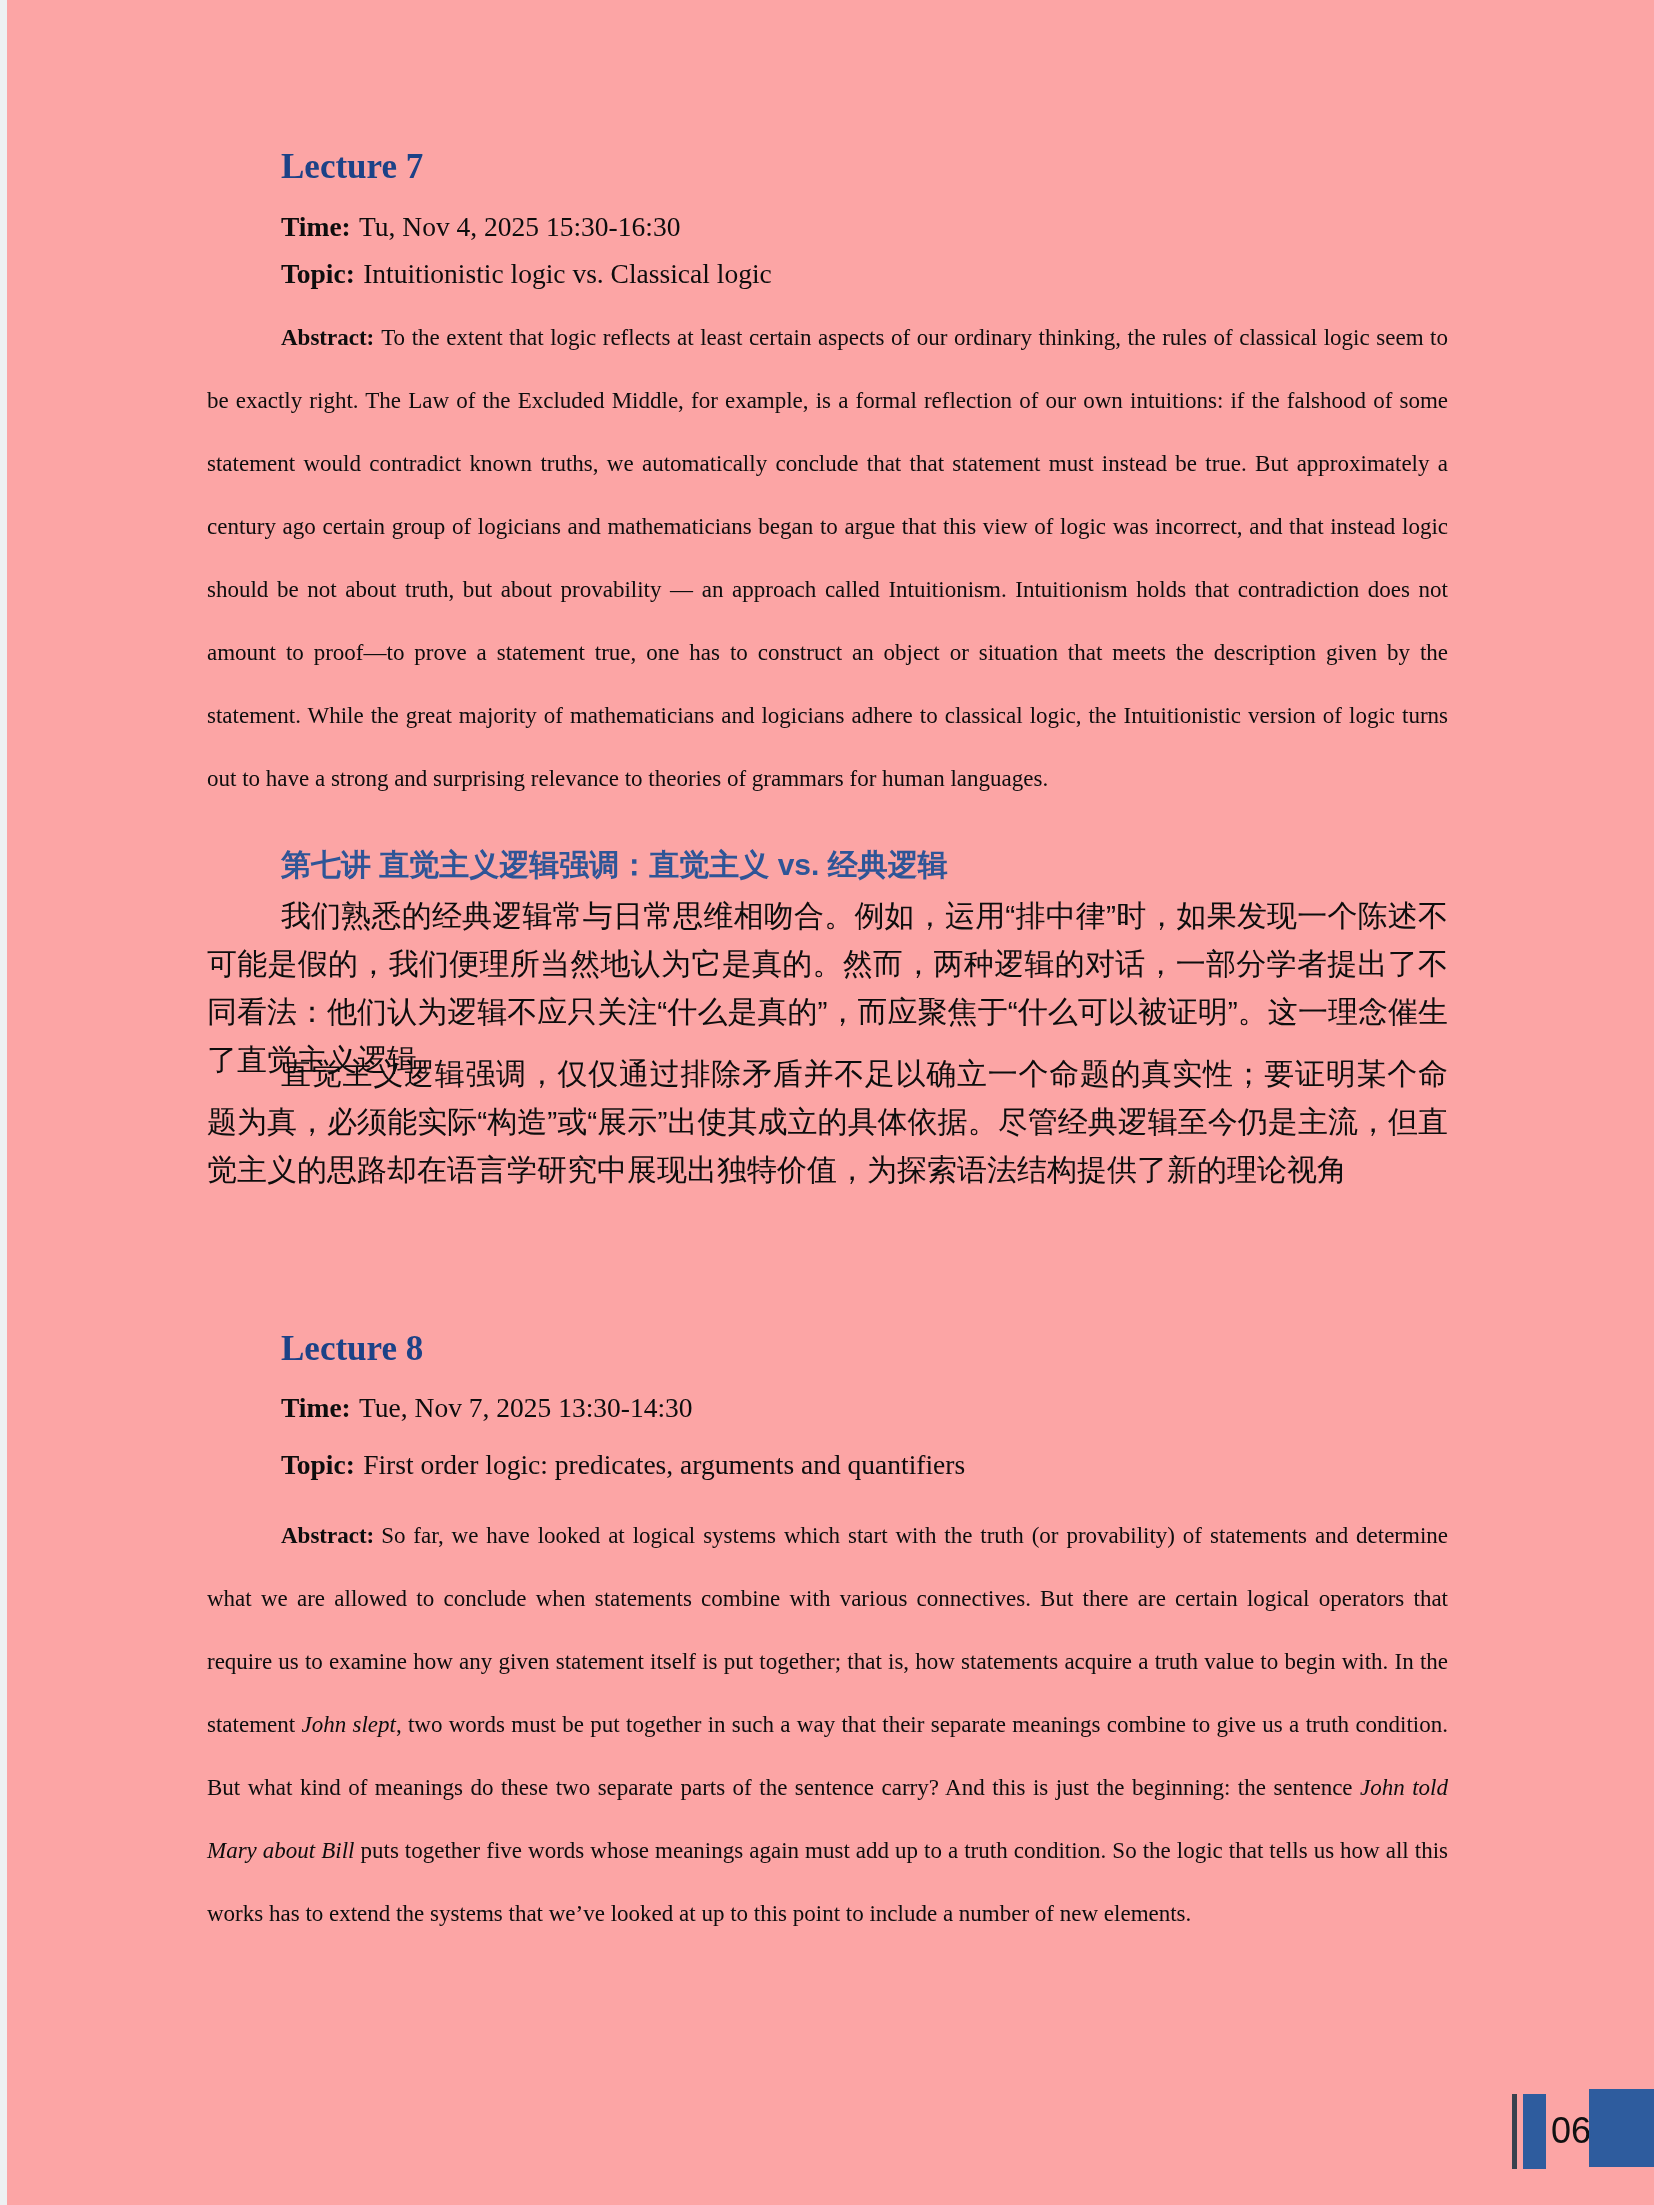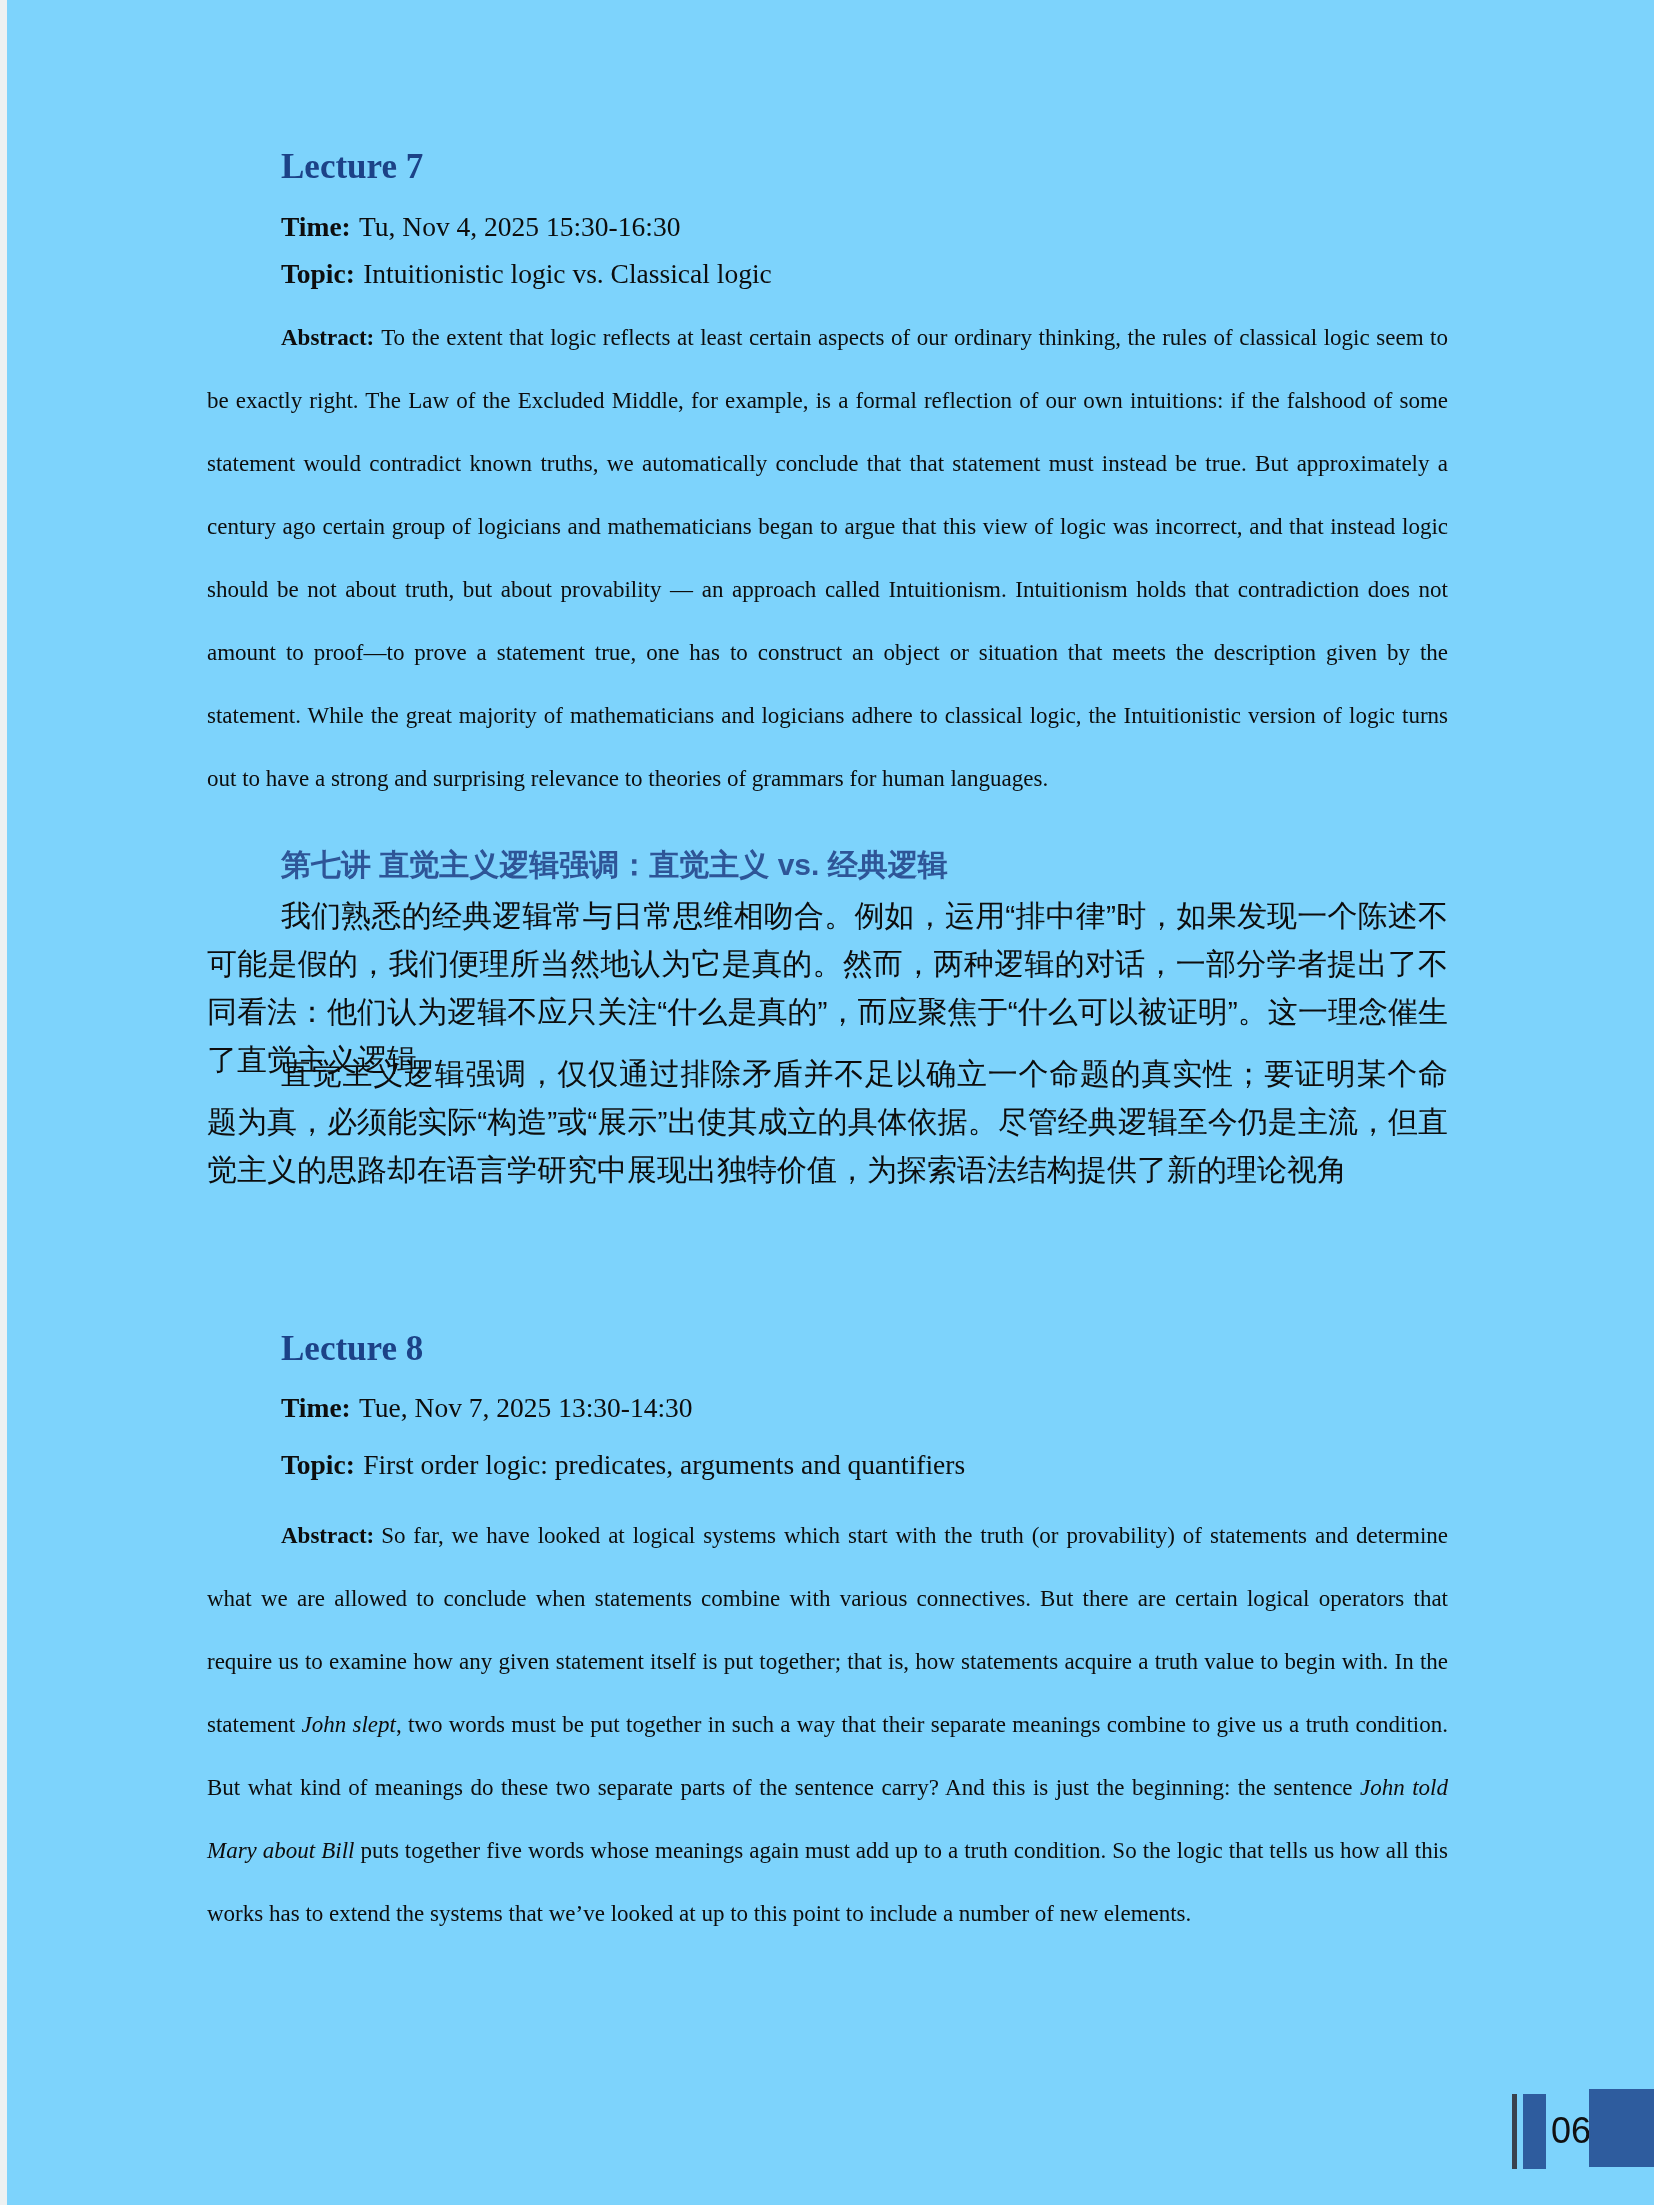--- a/index.html
+++ b/index.html
@@ -1,19 +1,19 @@
 <!DOCTYPE html>
 <html style="font-size:13px"><head>
 <meta charset="utf-8">
 <style>
   html,body { margin:0; padding:0; background:#ffffff; }
   .page {
     position:relative;
     width:1654px; height:2205px;
-    background:#7dd3fc;
+    background:#fca5a5;
     overflow:hidden;
     font-family:"Liberation Serif","DejaVu Serif",serif;
     color:#0d0d0d;
   }
   .page-edge {
     position:absolute; left:0; top:0; width:7.3px; height:100%;
     background:#edf1f2;
   }
   .content { position:absolute; left:207px; top:0; width:1241px; }
   .block { position:absolute; left:0; right:0; margin:0; }

